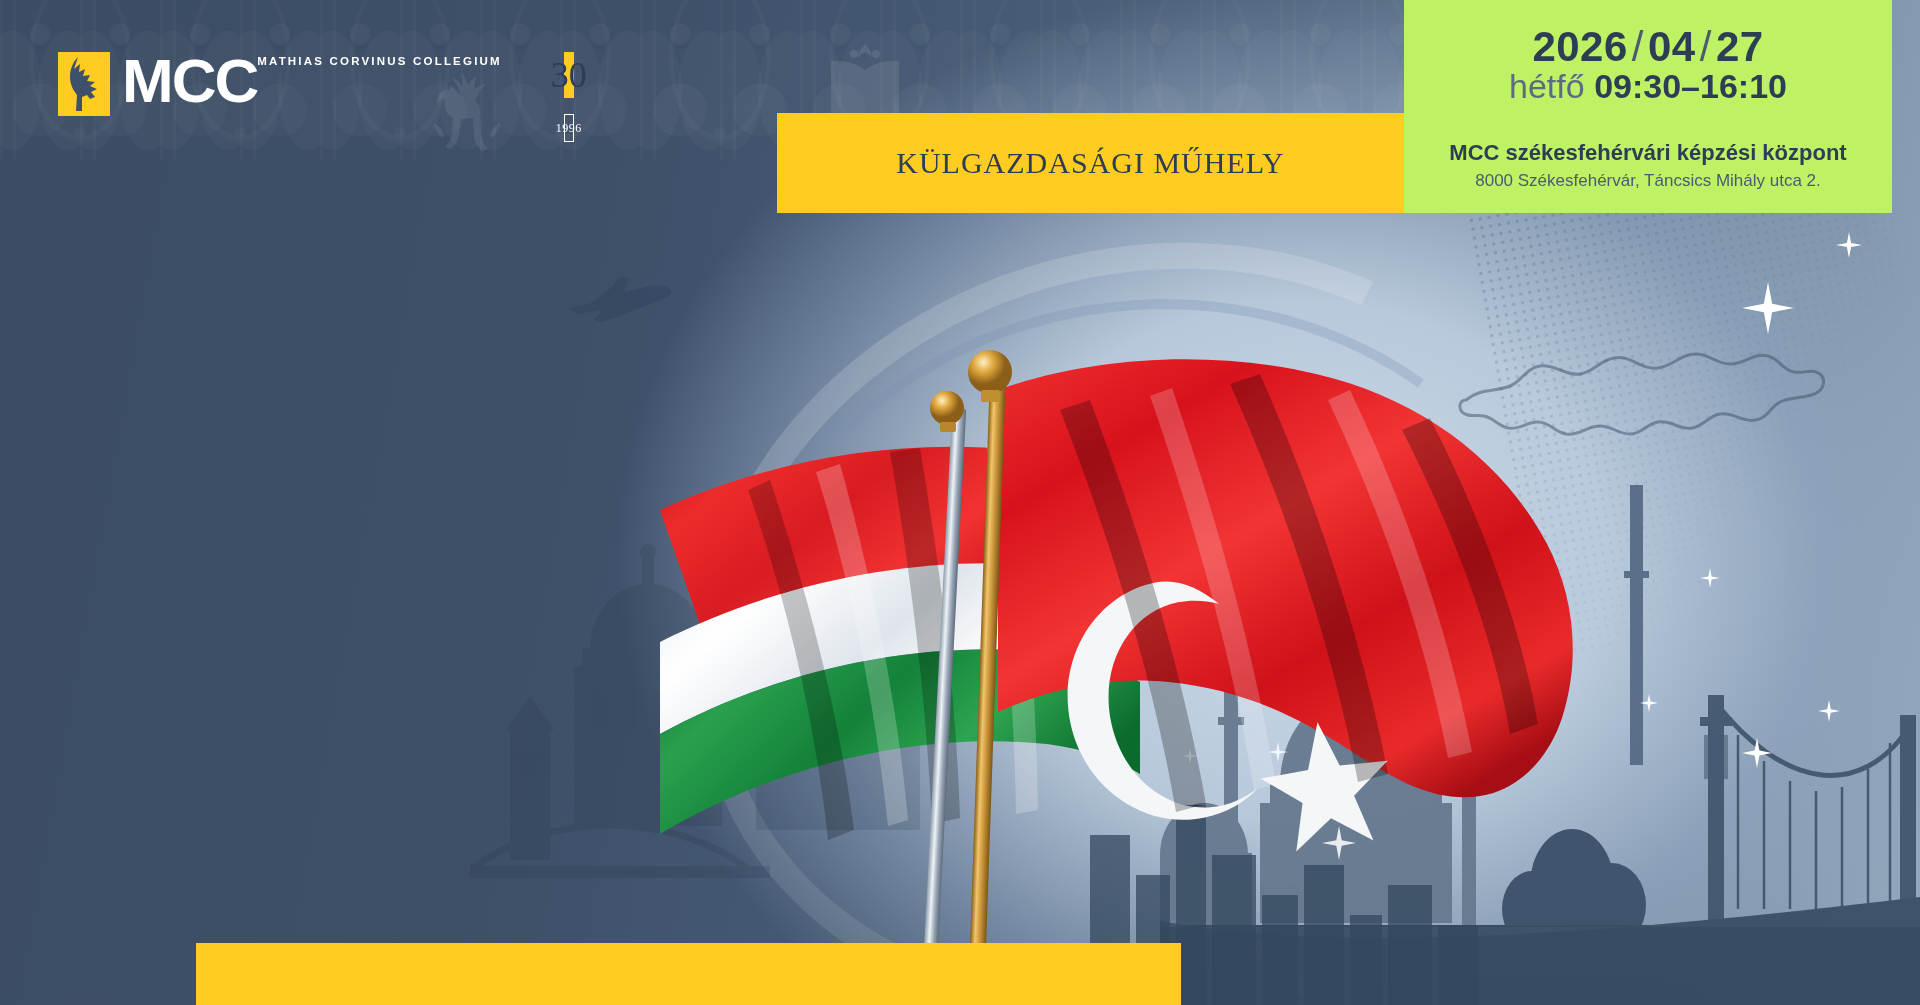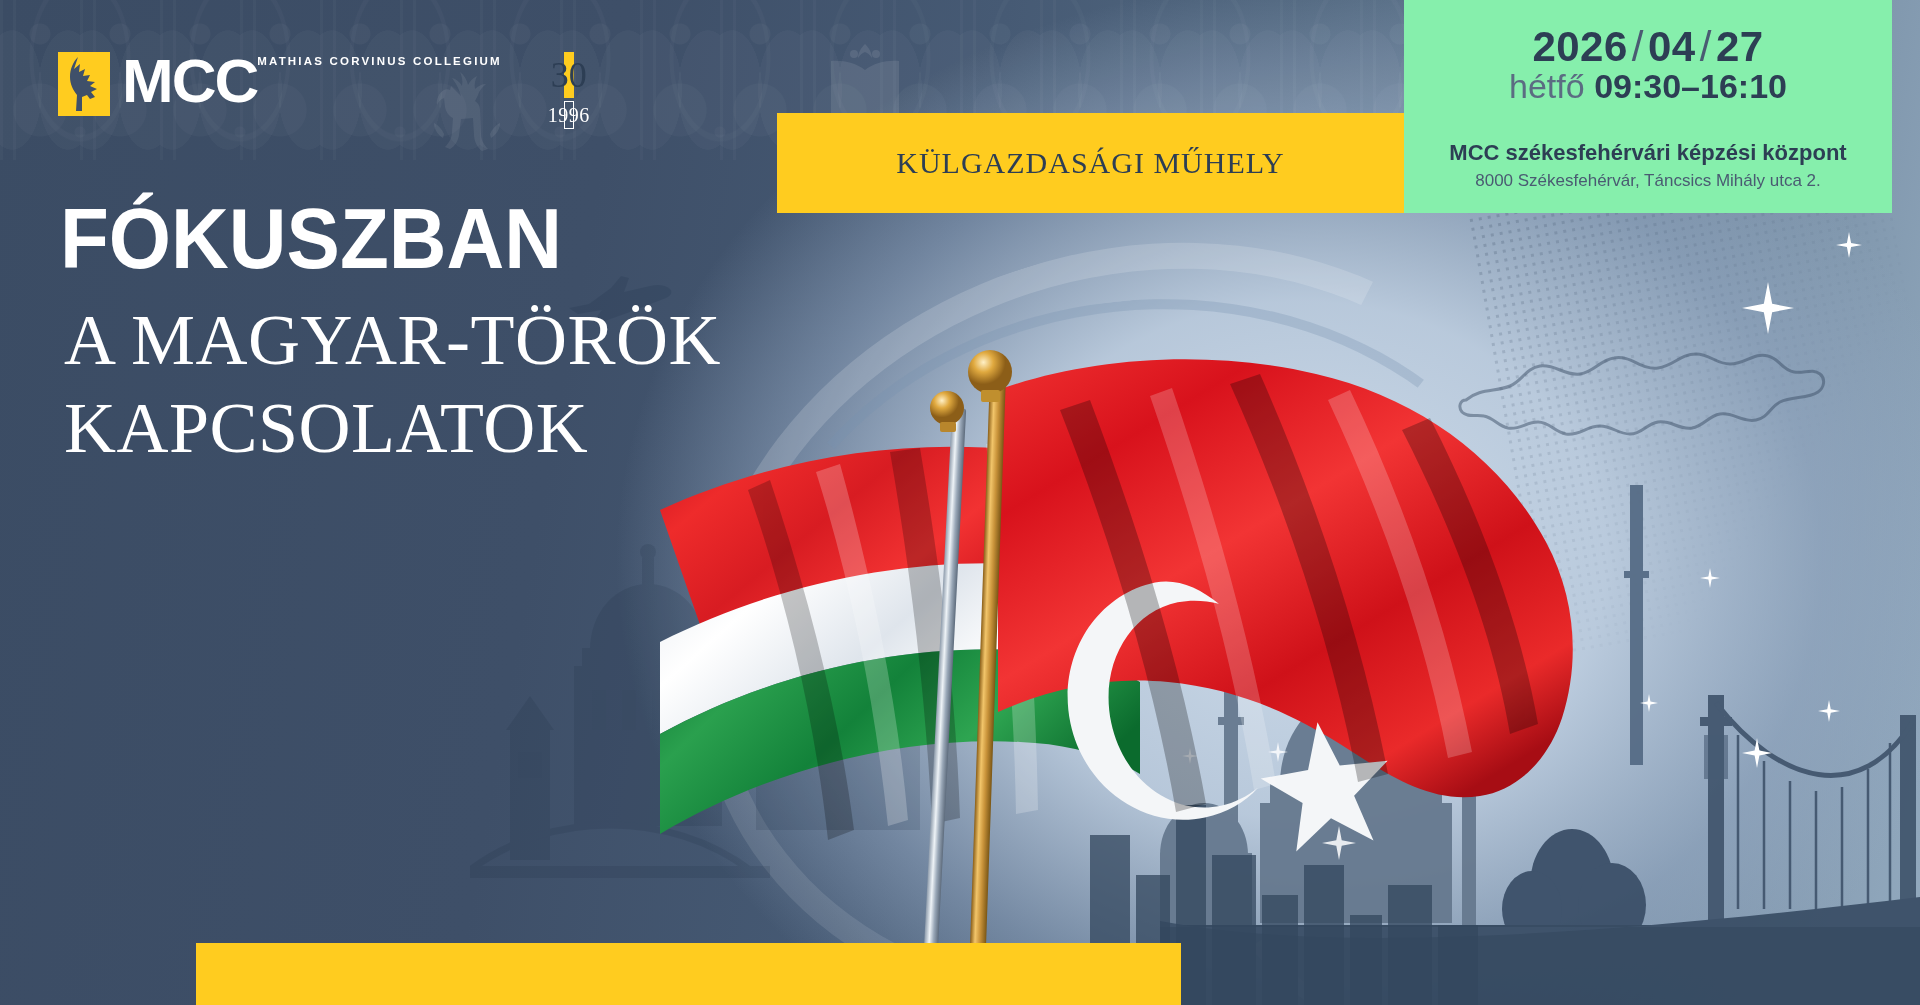--- a/index.html
+++ b/index.html
@@ -99,22 +99,22 @@
     font-weight:bold; font-size:11.5px; letter-spacing:2.2px;
     color:#ffffff; margin-top:3px; white-space:nowrap;
   }
   .logo-badge { margin-left:14px; width:58px;padding-left:48px; }
   .badge-30 {
     height:46px; background:#ffcc1f; color:#2d3e54;
     font-family:"Liberation Serif", serif; font-size:36px; font-weight:normal;
     display:flex; align-items:center; justify-content:center; line-height:1;
   }
   .badge-1996 {
-    margin-top:3px; height:28px; border:1.5px solid #ffffff; color:#ffffff;
-    font-family:"Liberation Serif", serif; font-size:20px;
+    margin-top:16px; height:28px; border:1.5px solid #ffffff; color:#ffffff;
+    font-family:"Liberation Serif", serif; font-size:12px;
     display:flex; align-items:center; justify-content:center; letter-spacing:0.5px;
   }
 
   
   .headline { position:absolute; left:60px; top:195px; z-index:6; }
   .h-focus {
     font-family:"Liberation Sans", sans-serif;
     font-weight:bold; font-size:86px; line-height:1.0;
     color:#ffffff; letter-spacing:0px;
     transform: scaleX(0.93); transform-origin:left center;
@@ -134,21 +134,21 @@
     display:flex; align-items:center; justify-content:center;
   }
   .band-workshop span {
     font-family:"Liberation Serif", serif;
     font-size:30px; color:#2d3e54; letter-spacing:1px; white-space:nowrap;
   }
 
   
   .info-card {
     position:absolute; left:1404px; top:0; width:488px; height:213px;
-    background:#86efac; z-index:8;
+    background:#bef264; z-index:8;
     padding:24px 24px 0 24px;
     text-align:center;
   }
   .info-date {
     font-family:"Liberation Sans", sans-serif;
     font-size:42px; color:#2d3e54; line-height:1.08; letter-spacing:0.5px;
   }
   .info-date b { font-weight:bold; }
   .info-date .sep { font-weight:normal; color:#4a5b72; padding:0 4px; }
   .info-time {
@@ -455,25 +455,20 @@
     <div class="logo-text">
       <div class="logo-mcc">MCC</div>
       <div class="logo-tag">MATHIAS CORVINUS COLLEGIUM</div>
     </div>
     <div class="logo-badge">
       <div class="badge-30">30</div>
       <div class="badge-1996">1996</div>
     </div>
   </div>
 
-  <div class="headline">
-    <div class="h-focus">FÓKUSZBAN</div>
-    <div class="h-line first">A MAGYAR-TÖRÖK</div>
-    <div class="h-line">KAPCSOLATOK</div>
-  </div>
 
   <div class="band-workshop">
     <span>KÜLGAZDASÁGI MŰHELY</span>
   </div>
 
   <div class="info-card">
     <div class="info-date">
       <b>2026</b><span class="sep">/</span><b>04</b><span class="sep">/</span><b>27</b>
     </div>
     <div class="info-time">

